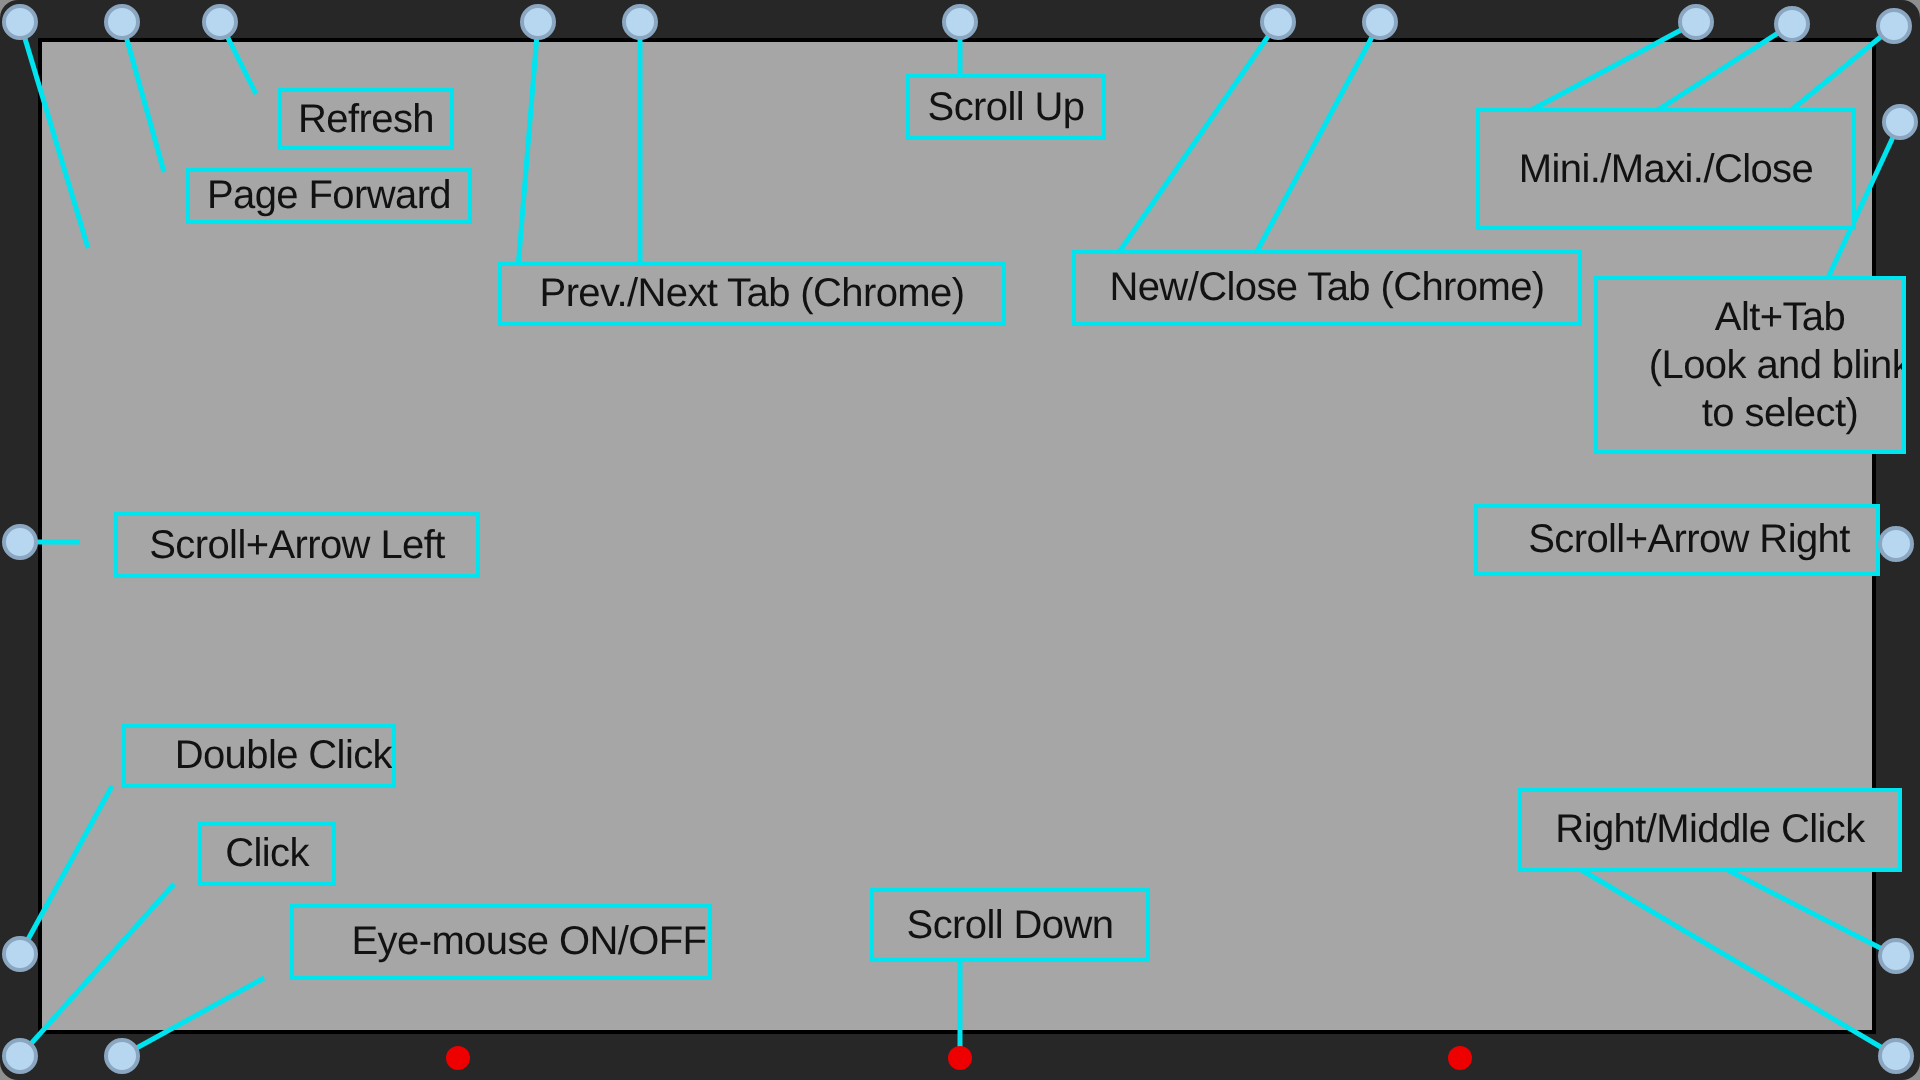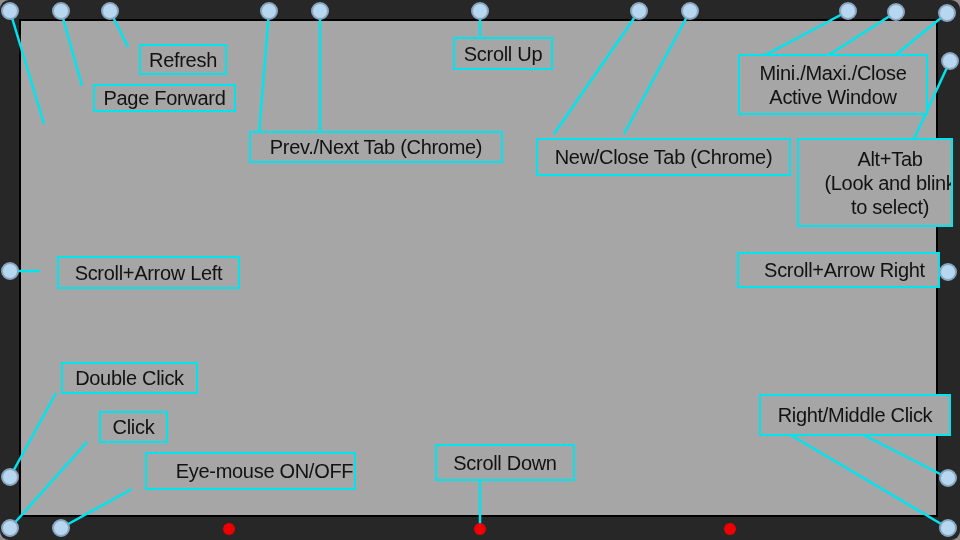--- a/index.html
+++ b/index.html
@@ -99,39 +99,38 @@
       </div>
       <div class="callout" style="left: 73px; top: 84px; width: 143px; height: 28px;">
         <span>Page Forward</span>
       </div>
       <div class="callout" style="left: 229px; top: 131px; width: 254px; height: 32px;">
         <span>Prev./Next Tab (Chrome)</span>
       </div>
       <div class="callout" style="left: 433px; top: 37px; width: 100px; height: 33px; justify-content: center;">
         <span>Scroll Up</span>
       </div>
-      <div class="callout" style="left: 516px; top: 138px; width: 255px; height: 38px;">
+      <div class="callout" style="left: 516px; top: 125px; width: 255px; height: 38px;">
         <span>New/Close Tab (Chrome)</span>
       </div>
       <div class="callout" style="left: 718px; top: 54px; width: 190px; height: 61px; line-height: 24px;">
         <span>Mini./Maxi./Close</span>
-        <span>Active Window</span>
       </div>
       <div class="callout" style="left: 777px; top: 138px; width: 156px; height: 89px; line-height: 24px; padding-left: 30px;">
         <span>Alt+Tab</span>
         <span>(Look and blink</span>
         <span>to select)</span>
       </div>
       <div class="callout" style="left: 717px; top: 252px; width: 203px; height: 36px; padding-left: 12px;">
         <span>Scroll+Arrow Right</span>
       </div>
       <div class="callout" style="left: 37px; top: 256px; width: 183px; height: 33px;">
         <span>Scroll+Arrow Left</span>
       </div>
-      <div class="callout" style="left: 41px; top: 362px; width: 137px; height: 32px;">
+      <div class="callout" style="left: 41px; top: 362px; width: 137px; height: 32px; align-items: flex-end;">
         <span>Double Click</span>
       </div>
       <div class="callout" style="left: 79px; top: 411px; width: 69px; height: 32px; text-align: center;">
         <span>Click</span>
       </div>
       <div class="callout" style="left: 125px; top: 452px; width: 211px; height: 38px; padding-left: 28px;">
         <span>Eye-mouse ON/OFF</span>
       </div>
       <div class="callout" style="left: 415px; top: 444px; width: 140px; height: 37px;">
         <span>Scroll Down</span>

